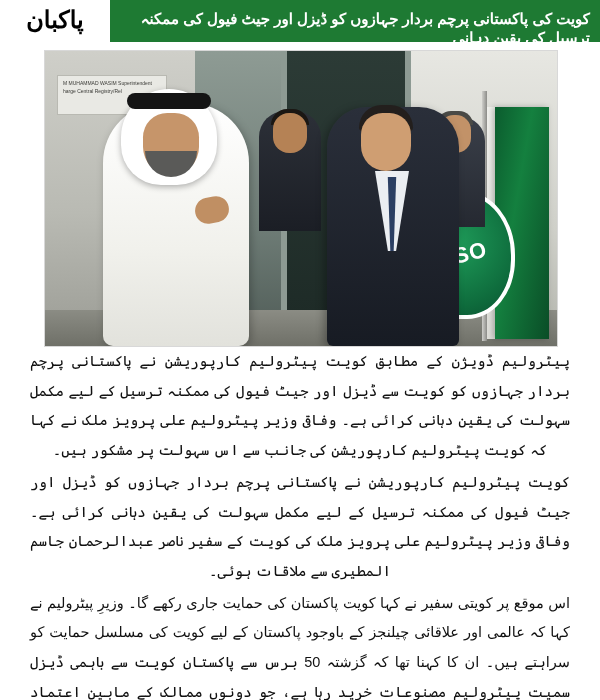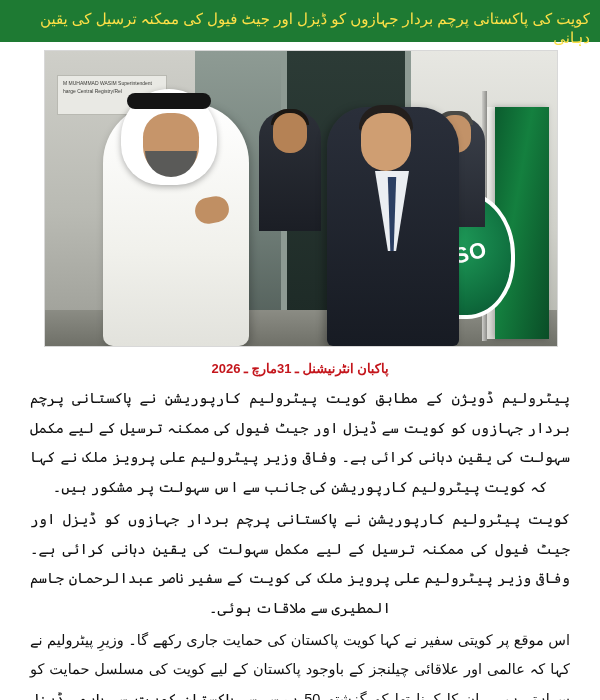--- a/index.html
+++ b/index.html
@@ -45,23 +45,23 @@
     direction: rtl;
     line-height: 1;
     padding-bottom: 2px;
   }
   .header-headline {
     flex: 1;
     display: flex;
     align-items: center;
     justify-content: flex-end;
     padding: 16px 10px 0 6px;
-    color: #fde047;
+    color: #ffffff;
     font-size: 15px;
-    font-weight: normal;
+    font-weight: bold;
     direction: rtl;
     text-align: right;
     line-height: 1.25;
   }
 
   
   .photo-wrap {
     padding: 6px 44px 0 44px;
   }
   .photo {
@@ -227,20 +227,23 @@
     color: #111111;
   }
   .body-text p { margin: 0 0 2px 0; }
 </style>
 </head>
 <body>
 
 <div class="page">
 
   <div class="header">
+    <div class="header-logo">
+      <span class="header-logo-text">پاکبان</span>
+    </div>
     <div class="header-headline">کویت کی پاکستانی پرچم بردار جہازوں کو ڈیزل اور جیٹ فیول کی ممکنہ ترسیل کی یقین دہانی</div>
   </div>
 
   <div class="photo-wrap">
     <div class="photo">
       <div class="wall-left"></div>
       <div class="wall-mid"></div>
       <div class="wall-right"></div>
       <div class="door-frame"></div>
       <div class="floor"></div>
@@ -270,21 +273,20 @@
       <div class="beard-1"></div>
 
       <div class="figure-suit-main"></div>
       <div class="shirt-main"></div>
       <div class="tie-main"></div>
       <div class="hair-2"></div>
       <div class="face-2"></div>
     </div>
   </div>
 
-  <div class="byline">پاکبان انٹرنیشنل ـ 31مارچ ـ 2026</div>
 
   <div class="body-text">
     <p>پیٹرولیم ڈویژن کے مطابق کویت پیٹرولیم کارپوریشن نے پاکستانی پرچم بردار جہازوں کو کویت سے ڈیزل اور جیٹ فیول کی ممکنہ ترسیل کے لیے مکمل سہولت کی یقین دہانی کرائی ہے۔ وفاقی وزیر پیٹرولیم علی پرویز ملک نے کہا کہ کویت پیٹرولیم کارپوریشن کی جانب سے اس سہولت پر مشکور ہیں۔</p>
     <p>کویت پیٹرولیم کارپوریشن نے پاکستانی پرچم بردار جہازوں کو ڈیزل اور جیٹ فیول کی ممکنہ ترسیل کے لیے مکمل سہولت کی یقین دہانی کرائی ہے۔ وفاقی وزیر پیٹرولیم علی پرویز ملک کی کویت کے سفیر ناصر عبدالرحمان جاسم المطیری سے ملاقات ہوئی۔</p>
     <p>اس موقع پر کویتی سفیر نے کہا کویت پاکستان کی حمایت جاری رکھے گا۔ وزیرِ پیٹرولیم نے کہا کہ عالمی اور علاقائی چیلنجز کے باوجود پاکستان کے لیے کویت کی مسلسل حمایت کو سراہتے ہیں۔ ان کا کہنا تھا کہ گزشتہ 50 برس سے پاکستان کویت سے باہمی ڈیزل سمیت پیٹرولیم مصنوعات خرید رہا ہے، جو دونوں ممالک کے مابین اعتماد اور شراکت داری کا مظہر ہے۔</p>
 
   </div>
 
 </div>
 

